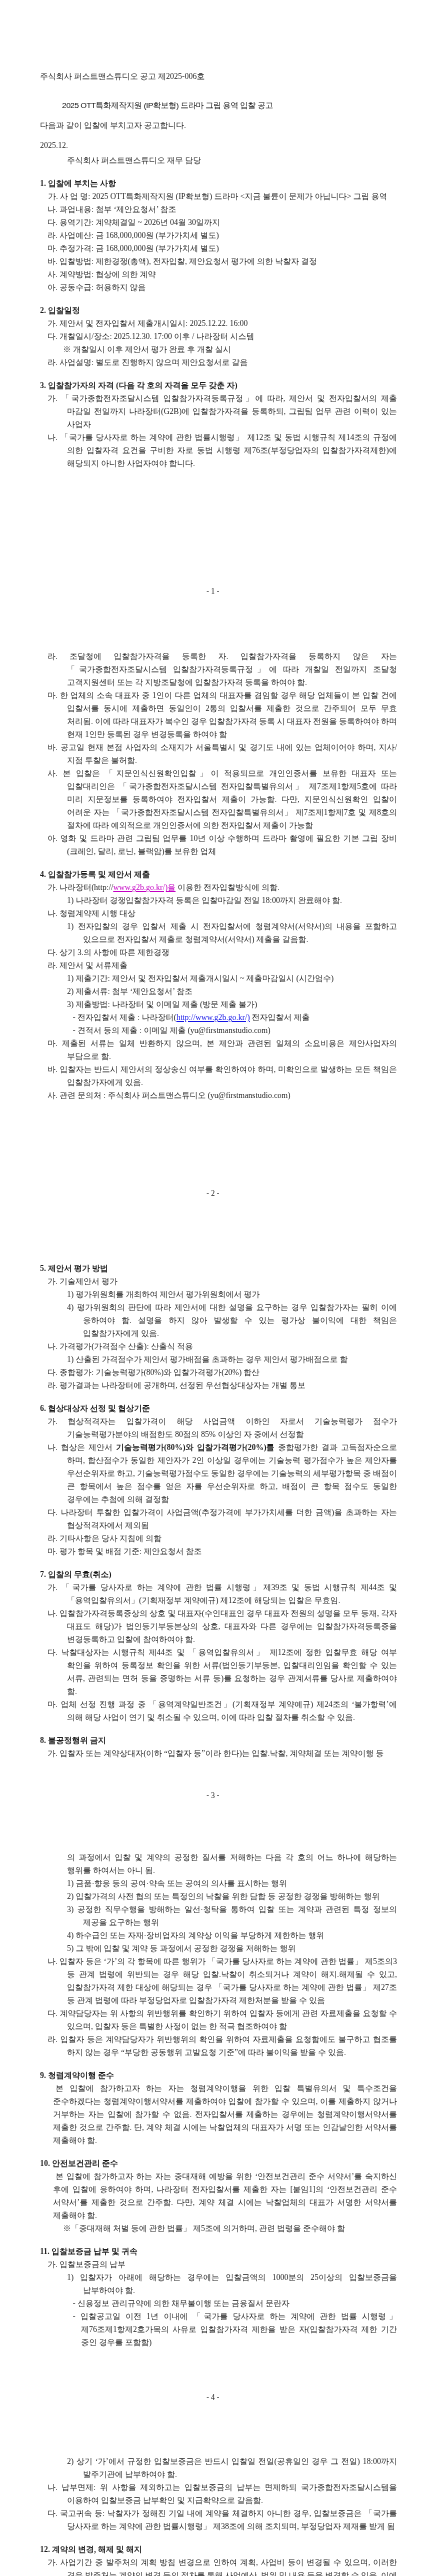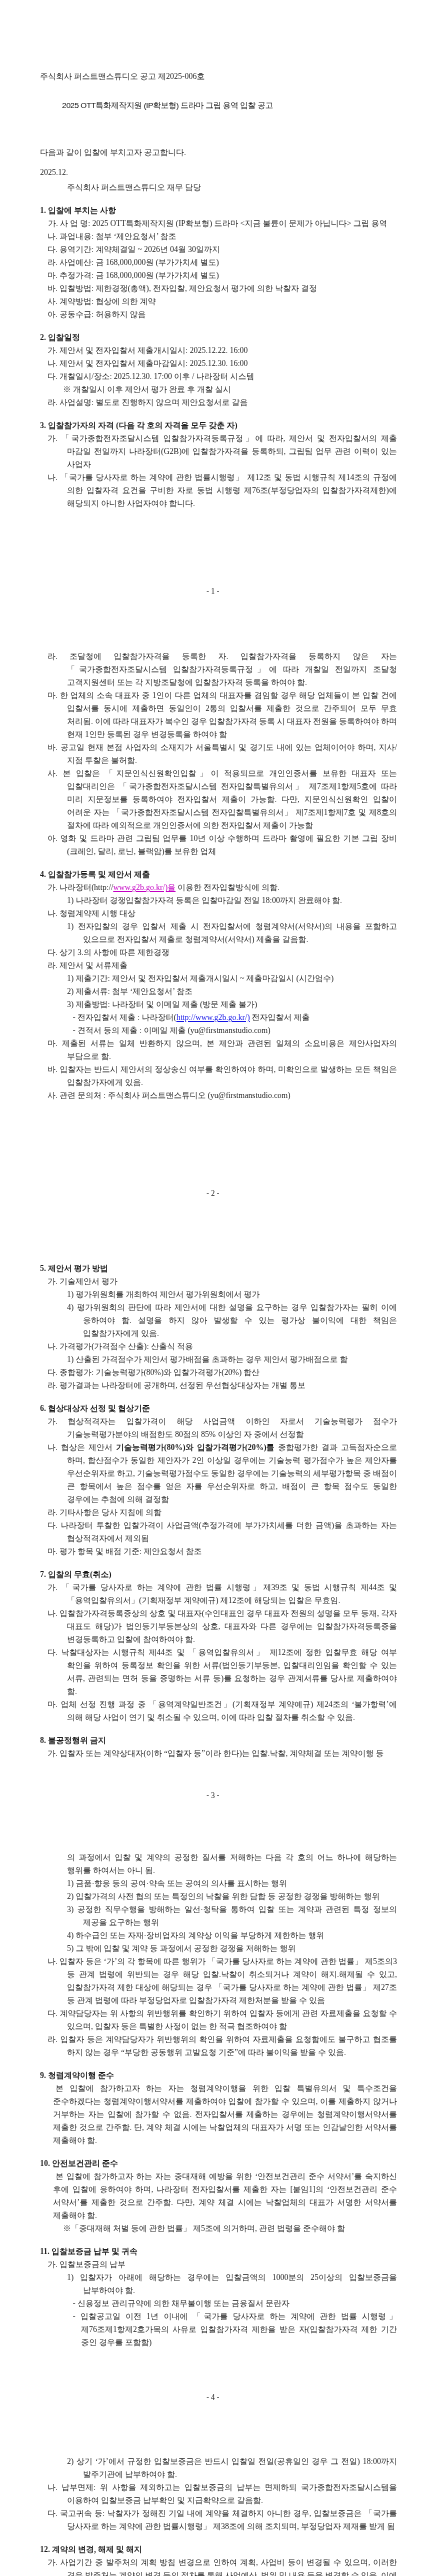--- a/index.html
+++ b/index.html
@@ -6,21 +6,21 @@
   body{width:426px;font-family:"Liberation Serif","DejaVu Serif",serif;color:#1c1c1c;}
   .page{position:relative;width:426px;overflow:hidden;background:#fff;}
   .pg1{height:602px}.pg2{height:602px}.pg3{height:602px}.pg4{height:602px}.pg5{height:602px}
   .content{padding-left:40px;padding-right:29px;}
   .pg1 .content{padding-top:70px}.pg2 .content{padding-top:48px}.pg3 .content{padding-top:48px}
   .pg4 .content{padding-top:45px}.pg5 .content{padding-top:47px}
   .content > div{font-size:8px;line-height:13px;text-align:justify;word-break:keep-all;overflow-wrap:break-word;}
   .blk-notice{font-size:8.2px;text-align:left;}
   .blk-title{margin-top:15.5px;font-family:"Liberation Sans","DejaVu Sans",sans-serif;font-weight:400;
              font-size:13.7px;line-height:17.5px;text-align:center;letter-spacing:-0.3px;color:#0f0f0f;margin-left:22px;}
-  .blk-intro{margin-top:34px;font-size:8.2px;text-align:left;}
+  .blk-intro{margin-top:7px;font-size:8.2px;text-align:left;}
   .blk-right{margin-top:7.2px;text-align:right;padding-right:12.4px;font-size:8.2px;}
   .blk-right2{margin-top:2.6px;text-align:right;padding-right:10.3px;font-size:8.2px;margin-left:27px;}
   .blk-sec{margin-top:10px;font-weight:700;font-size:8.2px;text-align:left;}
   .blk-item{padding-left:27px;text-indent:-19.6px;}
   .blk-itemc{padding-left:27px;}
   .blk-sub{padding-left:43px;text-indent:-16px;}
   .blk-dash{padding-left:41px;text-indent:-8.2px;}
   .blk-note{padding-left:23px;}
   .blk-para{padding-left:13px;text-indent:2.6px;}
   .x-link1{color:#c300c3;text-decoration:underline;}
@@ -43,21 +43,20 @@
         <div class="blk-item" style="padding-left: 75px; text-indent: -67px;">가. 사 업 명: 2025 OTT특화제작지원 (IP확보형) 드라마 &lt;지금 불륜이 문제가 아닙니다&gt; 그립 용역</div>
         <div class="blk-item">나. 과업내용: 첨부 ‘제안요청서’ 참조</div>
         <div class="blk-item">다. 용역기간: 계약체결일 ~ 2026년 04월 30일까지</div>
         <div class="blk-item">라. 사업예산: 금 168,000,000원 (부가가치세 별도)</div>
         <div class="blk-item">마. 추정가격: 금 168,000,000원 (부가가치세 별도)</div>
         <div class="blk-item">바. 입찰방법: 제한경쟁(총액), 전자입찰, 제안요청서 평가에 의한 낙찰자 결정</div>
         <div class="blk-item">사. 계약방법: 협상에 의한 계약</div>
         <div class="blk-item">아. 공동수급: 허용하지 않음</div>
         <div class="blk-sec">2. 입찰일정</div>
         <div class="blk-item">가. 제안서 및 전자입찰서 제출개시일시: 2025.12.22. 16:00</div>
-        <div class="blk-item">나. 제안서 및 전자입찰서 제출마감일시: 2025.12.30. 16:00</div>
         <div class="blk-item">다. 개찰일시/장소: 2025.12.30. 17:00 이후 / 나라장터 시스템</div>
         <div class="blk-note">※ 개찰일시 이후 제안서 평가 완료 후 개찰 실시</div>
         <div class="blk-item">라. 사업설명: 별도로 진행하지 않으며 제안요청서로 갈음</div>
         <div class="blk-sec">3. 입찰참가자의 자격 (다음 각 호의 자격을 모두 갖춘 자)</div>
         <div class="blk-item">가. 「국가종합전자조달시스템 입찰참가자격등록규정」에 따라, 제안서 및 전자입찰서의 제출 마감일 전일까지 나라장터(G2B)에 입찰참가자격을 등록하되, 그립팀 업무 관련 이력이 있는 사업자</div>
         <div class="blk-item">나. 「국가를 당사자로 하는 계약에 관한 법률시행령」 제12조 및 동법 시행규칙 제14조의 규정에 의한 입찰자격 요건을 구비한 자로 동법 시행령 제76조(부정당업자의 입찰참가자격제한)에 해당되지 아니한 사업자여야 합니다.</div>
       </div>
     <div class="pageno">- 1 -</div>
   </section>
   <section class="page pg2">
@@ -91,22 +90,22 @@
         <div class="blk-item">가. 기술제안서 평가</div>
         <div class="blk-sub">1) 평가위원회를 개최하여 제안서 평가위원회에서 평가</div>
         <div class="blk-sub">4) 평가위원회의 판단에 따라 제안서에 대한 설명을 요구하는 경우 입찰참가자는 필히 이에 응하여야 함. 설명을 하지 않아 발생할 수 있는 평가상 불이익에 대한 책임은 입찰참가자에게 있음.</div>
         <div class="blk-item">나. 가격평가(가격점수 산출): 산출식 적용</div>
         <div class="blk-sub">1) 산출된 가격점수가 제안서 평가배점을 초과하는 경우 제안서 평가배점으로 함</div>
         <div class="blk-item">다. 종합평가: 기술능력평가(80%)와 입찰가격평가(20%) 합산</div>
         <div class="blk-item">라. 평가결과는 나라장터에 공개하며, 선정된 우선협상대상자는 개별 통보</div>
         <div class="blk-sec">6. 협상대상자 선정 및 협상기준</div>
         <div class="blk-item">가. 협상적격자는 입찰가격이 해당 사업금액 이하인 자로서 기술능력평가 점수가 기술능력평가분야의 배점한도 80점의 85% 이상인 자 중에서 선정함</div>
         <div class="blk-item"><span>나. 협상은 제안서 </span><span class="x-bold">기술능력평가(80%)와 입찰가격평가(20%)를</span><span> 종합평가한 결과 고득점자순으로 하며, 합산점수가 동일한 제안자가 2인 이상일 경우에는 기술능력 평가점수가 높은 제안자를 우선순위자로 하고, 기술능력평가점수도 동일한 경우에는 기술능력의 세부평가항목 중 배점이 큰 항목에서 높은 점수를 얻은 자를 우선순위자로 하고, 배점이 큰 항목 점수도 동일한 경우에는 추첨에 의해 결정함</span></div>
+        <div class="blk-item">다. 나라장터 투찰한 입찰가격이 사업금액(추정가격에 부가가치세를 더한 금액)을 초과하는 자는 협상적격자에서 제외됨</div>
         <div class="blk-item">라. 기타사항은 당사 지침에 의함</div>
-        <div class="blk-item">다. 나라장터 투찰한 입찰가격이 사업금액(추정가격에 부가가치세를 더한 금액)을 초과하는 자는 협상적격자에서 제외됨</div>
         <div class="blk-item">마. 평가 항목 및 배점 기준: 제안요청서 참조</div>
         <div class="blk-sec">7. 입찰의 무효(취소)</div>
         <div class="blk-item">가. 「국가를 당사자로 하는 계약에 관한 법률 시행령」제39조 및 동법 시행규칙 제44조 및「용역입찰유의서」(기획재정부 계약예규) 제12조에 해당되는 입찰은 무효임.</div>
         <div class="blk-item">나. 입찰참가자격등록증상의 상호 및 대표자(수인대표인 경우 대표자 전원의 성명을 모두 등재, 각자 대표도 해당)가 법인등기부등본상의 상호, 대표자와 다른 경우에는 입찰참가자격등록증을 변경등록하고 입찰에 참여하여야 함.</div>
         <div class="blk-item">다. 낙찰대상자는 시행규칙 제44조 및 「용역입찰유의서」 제12조에 정한 입찰무효 해당 여부 확인을 위하여 등록정보 확인을 위한 서류(법인등기부등본, 입찰대리인임을 확인할 수 있는 서류, 관련되는 면허 등을 증명하는 서류 등)를 요청하는 경우 관계서류를 당사로 제출하여야 함.</div>
         <div class="blk-item">마. 업체 선정 진행 과정 중 「용역계약일반조건」(기획재정부 계약예규) 제24조의 ‘불가항력’에 의해 해당 사업이 연기 및 취소될 수 있으며, 이에 따라 입찰 절차를 취소할 수 있음.</div>
         <div class="blk-sec">8. 불공정행위 금지</div>
         <div class="blk-item">가. 입찰자 또는 계약상대자(이하 “입찰자 등”이라 한다)는 입찰.낙찰, 계약체결 또는 계약이행 등</div>
       </div>
     <div class="pageno">- 3 -</div>

